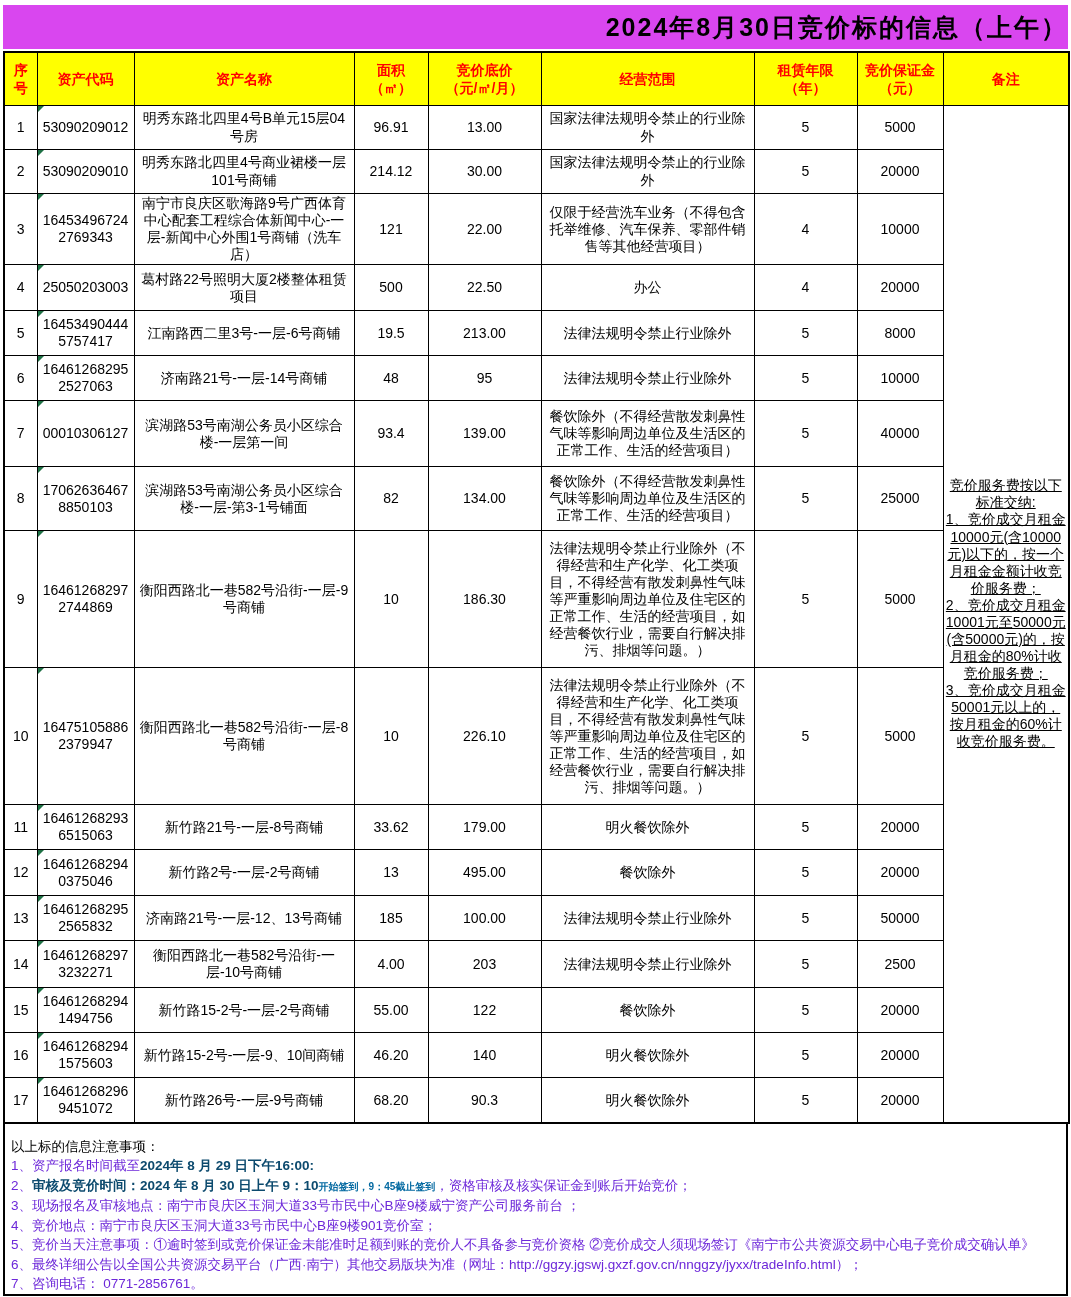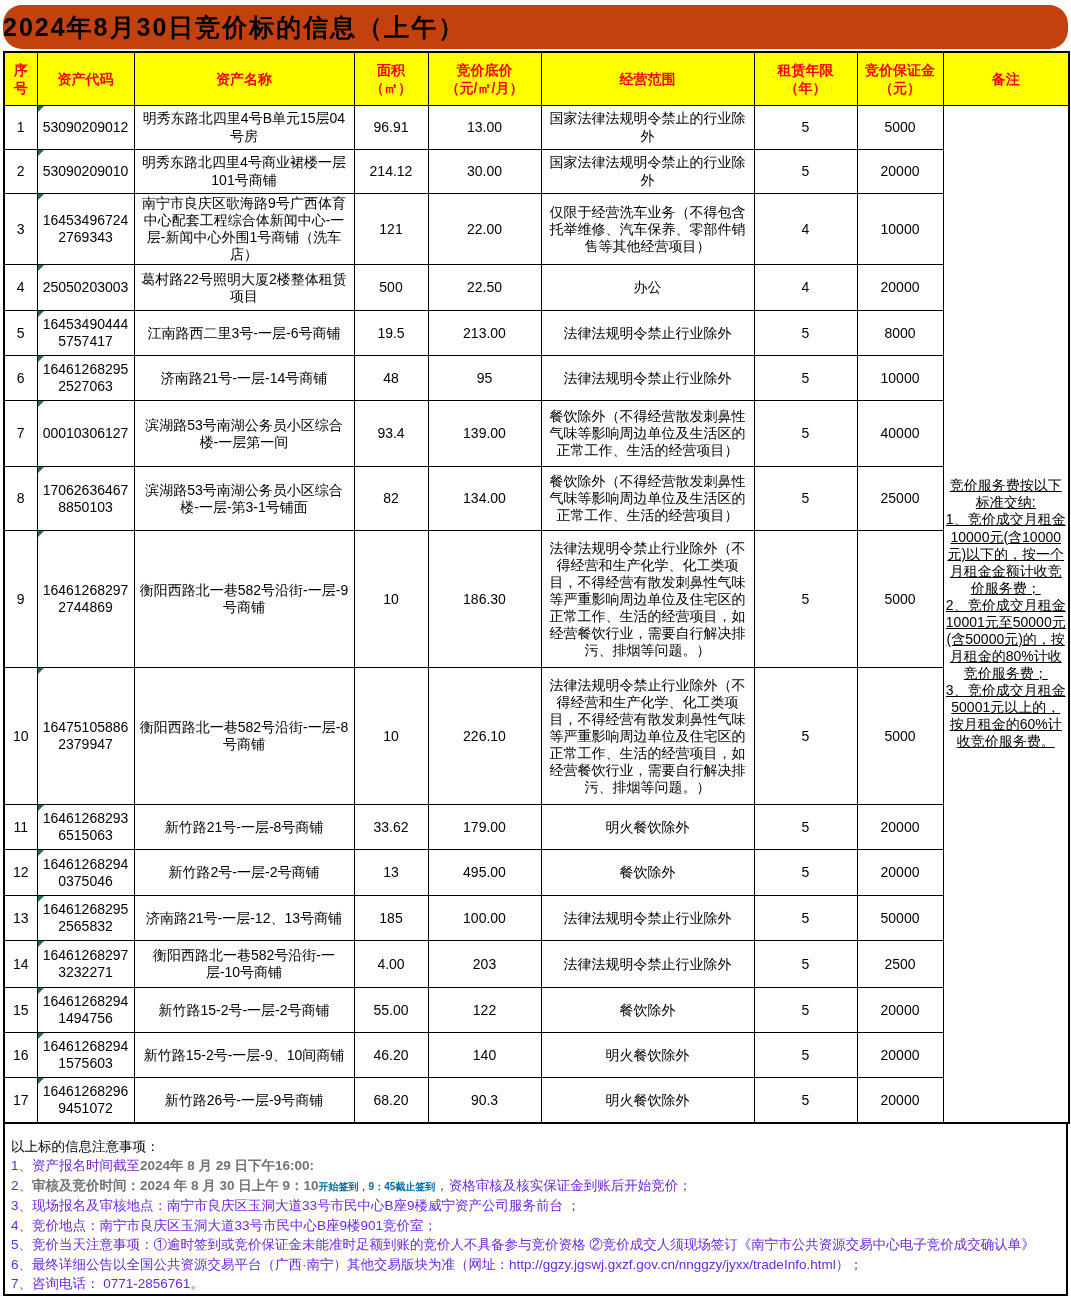--- a/index.html
+++ b/index.html
@@ -1,20 +1,20 @@
 <!DOCTYPE html>
 <html><head>
 <meta charset="utf-8">
 <style>
   html,body{margin:0;padding:0;background:#fff;}
   body{width:1071px;height:1297px;overflow:hidden;font-family:"Liberation Sans",sans-serif;color:#000;}
   .page{width:1065px;margin:0 auto;padding-top:5px;}
   .title-bar{
-    height:44px;line-height:44px;background:#c2410c;color:#000;
-    text-align:left;font-size:25px;font-weight:bold;letter-spacing:2px;border-radius:19px;
+    height:44px;line-height:44px;background:#d946ef;color:#000;
+    text-align:right;font-size:25px;font-weight:bold;letter-spacing:2px;
   }
   table.bid{border-collapse:collapse;width:1065px;table-layout:fixed;border:2px solid #000;margin-top:2px;}
   table.bid th,table.bid td{border:1px solid #000;padding:1px 2px;overflow:hidden;}
   table.bid th{
     background:#FFFF00;color:#FF0000;font-weight:bold;font-size:14px;
     text-align:center;vertical-align:middle;height:50px;line-height:1.3;
   }
   table.bid td{
     background:#fff;font-size:14px;text-align:center;vertical-align:middle;line-height:1.22;
   }
@@ -27,21 +27,21 @@
   td.c-remark{
     font-size:13px;line-height:1.35;white-space:pre-line;text-align:center;
     vertical-align:middle;padding:2px 4px;text-decoration:underline;
   }
   .notes{
     border:2px solid #000;border-top:none;padding:13px 6px 0 6px;
     font-size:13.5px;line-height:19.5px;
   }
   .note-line{white-space:normal;}
   .seg-k{color:#6d28d9;}
-  .seg-r{color:#737373;font-weight:bold;margin-top:24px;}
+  .seg-r{color:#0c4a6e;font-weight:bold;margin-top:24px;}
   .seg-rb{color:#0369a1;font-weight:bold;font-size:10px;}
 </style>
 </head>
 <body>
 
 <div class="page">
 
   <div class="title-bar">2024年8月30日竞价标的信息（上午）</div>
 
   <table class="bid">

